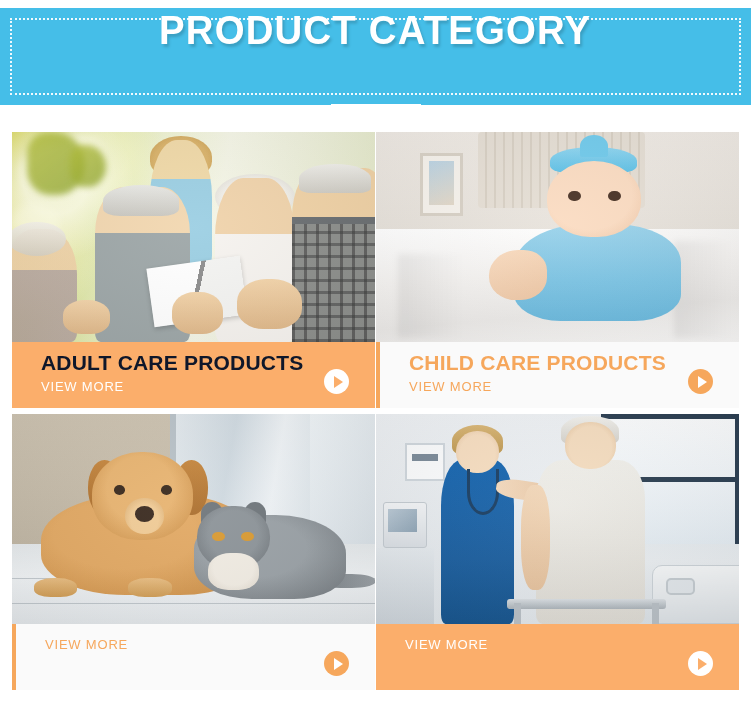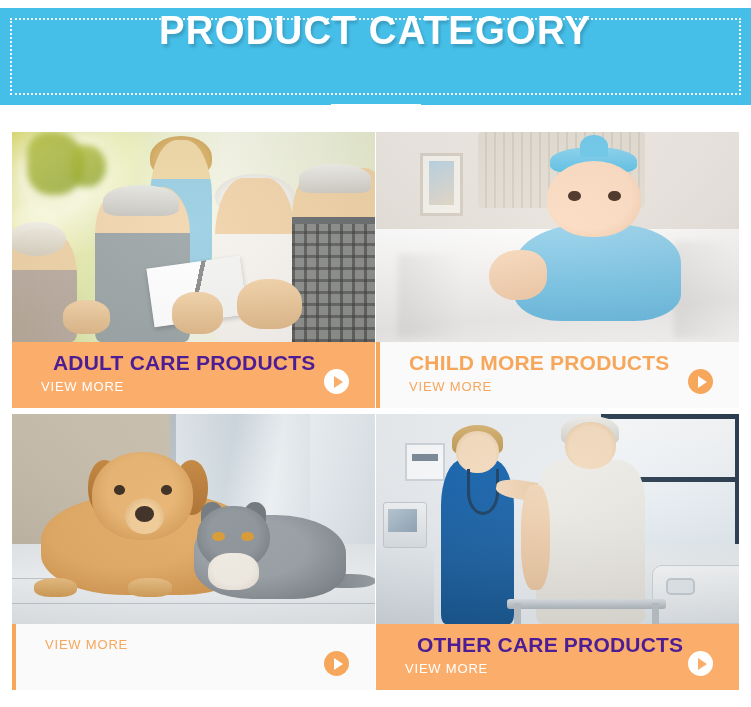--- a/index.html
+++ b/index.html
@@ -81,21 +81,21 @@
 
   .label-title {
     font-size: 21px; font-weight: bold;
     letter-spacing: 0.2px; line-height: 1.15;
     white-space: nowrap;
   }
   .label-sub {
     font-size: 13px; font-weight: normal;
     letter-spacing: 0.8px; margin-top: 4px;
   }
-  .label.filled .label-title { color: #4c1d95; margin-left: 12px; }
+  .label.filled .label-title { color: #0f172a; }
   .label.filled .label-sub   { color: #ffffff; }
   .label.plain  .label-title { color: #f6a75c; }
   .label.plain  .label-sub   { color: #f6a75c; }
 
   .play {
     position: absolute; right: 26px; bottom: 14px;
     width: 25px; height: 25px; border-radius: 50%;
     display: flex; align-items: center; justify-content: center;
   }
   .play.on-orange { background: #ffffff; }
@@ -315,21 +315,21 @@
         <div class="sheet-fold" style="left:82%;top:52%;width:16%;height:46%"></div>
         <div class="baby-bow"></div>
         <div class="baby-body"></div>
         <div class="baby-head"></div>
         <div class="eye" style="left:53%;top:28%"></div>
         <div class="eye" style="left:64%;top:28%"></div>
         <div class="baby-arm"></div>
         <div class="overlay-soft"></div>
       </div>
       <div class="label plain">
-        <div class="label-title">CHILD MORE PRODUCTS</div>
+        <div class="label-title">CHILD CARE PRODUCTS</div>
         <div class="label-sub">VIEW MORE</div>
         <div class="play on-white">
             <div class="tri"></div>
           </div>
       </div>
     </div>
 
     <div class="card">
       <div class="photo ph-pet">
         <div class="wall"></div>
@@ -390,21 +390,20 @@
         <div class="pat-body"></div>
         <div class="pat-hair"></div>
         <div class="pat-head"></div>
         <div class="pat-arm"></div>
         <div class="walker"></div>
         <div class="walker-leg" style="left:38%"></div>
         <div class="walker-leg" style="left:76%"></div>
         <div class="overlay-soft"></div>
       </div>
       <div class="label filled">
-        <div class="label-title">OTHER CARE PRODUCTS</div>
         <div class="label-sub">VIEW MORE</div>
         <div class="play on-orange">
             <div class="tri"></div>
           </div>
       </div>
     </div>
 
   </div>
 </div>
 

